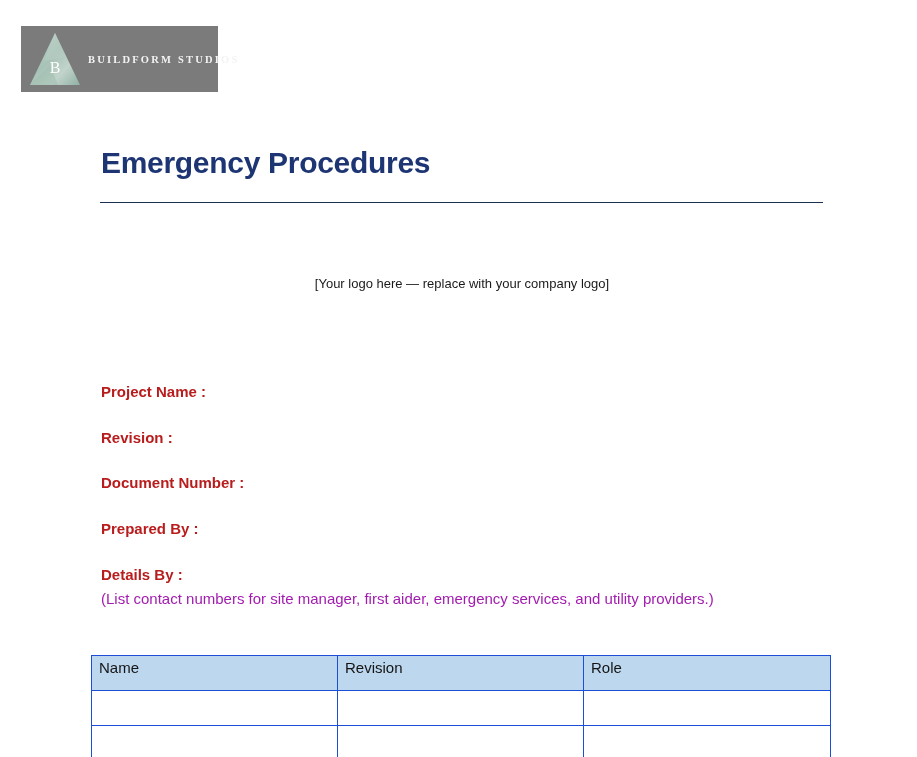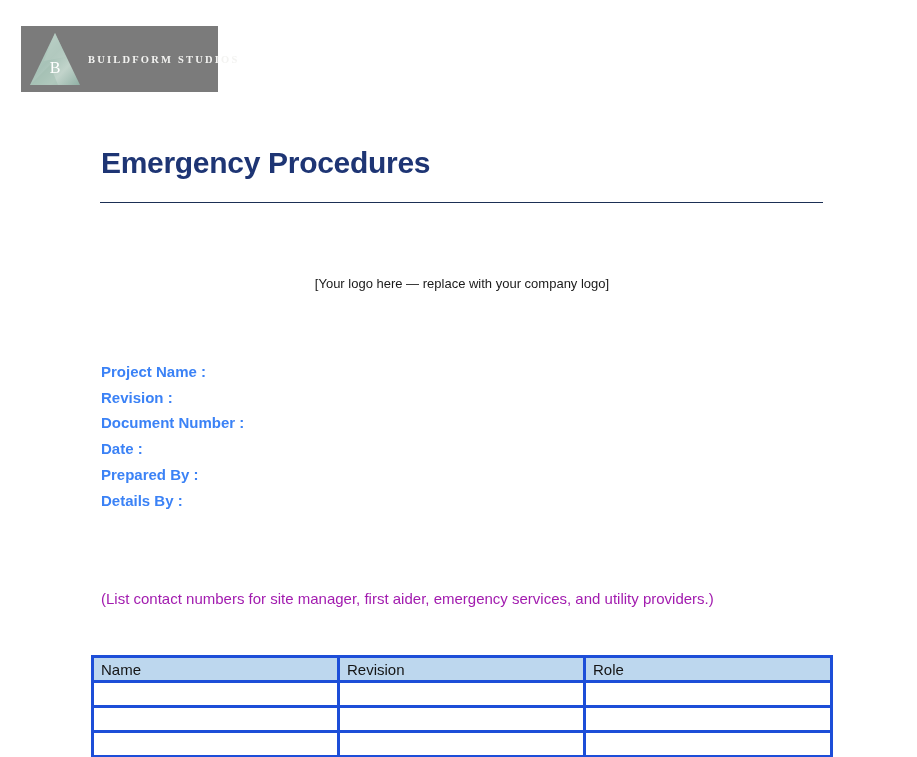--- a/index.html
+++ b/index.html
@@ -67,23 +67,24 @@
   }
 
   
   .fields {
     position: absolute;
     left: 101px; top: 359px;
   }
   .field-line {
     font-size: 15px;
     font-weight: 700;
-    color: #3b82f6;
+    color: #b91c1c;
     line-height: 25.7px;
     white-space: pre;
+    margin-top: 20px;
   }
 
   
   .section-heading {
     position: absolute;
     left: 101px; top: 553px;
     font-size: 20px;
     font-weight: 700;
     color: #0f4761;
   }
@@ -98,23 +99,23 @@
 
   
   .contacts-table {
     position: absolute;
     left: 91px; top: 655px;
     width: 739px;
     border-collapse: collapse;
     table-layout: fixed;
   }
   .contacts-table th, .contacts-table td {
-    border: 3px solid #1d4ed8;
+    border: 1px solid #1d4ed8;
     height: 22px;
-    padding: 0 0 0 7px;
+    padding: 0 0 12px 7px;
     font-size: 15px;
     text-align: left;
     vertical-align: middle;
   }
   .contacts-table th {
     background: #bdd7ee;
     font-weight: 400;
     color: #141414;
   }
   .contacts-table td { background: #ffffff; }
@@ -147,21 +148,20 @@
 
   <div class="doc-title">Emergency Procedures</div>
   <div class="title-rule"></div>
 
   <div class="logo-placeholder">[Your logo here — replace with your company logo]</div>
 
   <div class="fields">
     <div class="field-line">Project Name :</div>
     <div class="field-line">Revision :</div>
     <div class="field-line">Document Number :</div>
-    <div class="field-line">Date :</div>
     <div class="field-line">Prepared By :</div>
     <div class="field-line">Details By :</div>
   </div>
 
   <div class="section-desc">(List contact numbers for site manager, first aider, emergency services, and utility providers.)</div>
 
   <table class="contacts-table">
     <colgroup>
       <col class="col-name">
         <col class="col-company">

